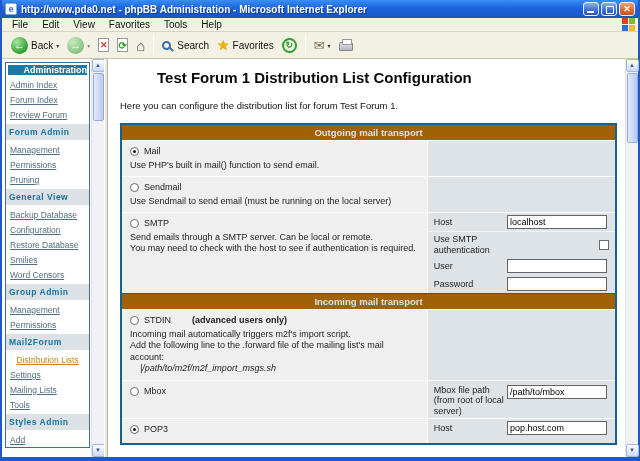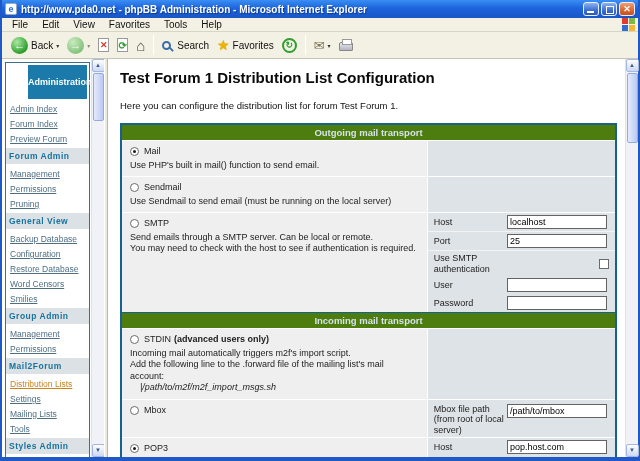--- a/index.html
+++ b/index.html
@@ -49,51 +49,51 @@
   .printer-shape { width:14px; height:9px; background:linear-gradient(#e8e8ee,#b4b4c2); border:1px solid #888; border-radius:2px 2px 1px 1px; position:relative; margin-top:3px; }
   .printer-shape::before { content:""; position:absolute; top:-4px; left:2px; width:8px; height:4px; background:#fff; border:1px solid #999; }
   .tb-sep { width:1px; height:20px; background:#c9c5b5; border-right:1px solid #fff; margin:0 4px; flex:none; }
 
   
   .frames { flex:1; display:flex; min-height:0; background:#fff; }
 
   .sidebar-frame { flex:none; width:89px; background:#fbfdfa; overflow:hidden; padding:3px 1px 0 3px; }
   .nav-box { border:1px solid #39708f; background:#fff; }
   .nav-head-wrap { padding:2px; background:#fff; }
-  .nav-main-header { background:#1b7aa9; color:#fff; font-weight:bold; font-size:9px; text-align:left; padding:12px 0;margin-left:20px; }
+  .nav-main-header { background:#1b7aa9; color:#fff; font-weight:bold; font-size:9px; text-align:right; padding:0 0; }
   .nav-link { font-size:8.5px; color:#4e6e82; padding:3px 4px 2px 4px; text-decoration:underline; white-space:nowrap; cursor:pointer; }
-  .nav-link.active { color:#c8821e; }
+  .nav-link.active { color:#c8821e;text-align:center; }
   .nav-cat { background:#dce1e5; color:#17749f; font-weight:bold; font-size:8.5px; padding:3px 3px; letter-spacing:.5px; white-space:nowrap; margin:2px 0; }
 
   .scrollbar { flex:none; width:13px; background:#f1f2f7; border-left:1px solid #e2e2ea; display:flex; flex-direction:column; align-items:center; }
   .sb-btn { flex:none; width:13px; height:13px; background:linear-gradient(180deg,#fefefe,#cdd8f4); border:1px solid #a3b8e0;
     border-radius:2px; color:#3a5a8c; font-size:6px; line-height:11px; text-align:center; }
   .sb-thumb { flex:none; width:11px; border-radius:2px; background:linear-gradient(90deg,#e4ebfd,#b9c9f2); border:1px solid #93aade; margin-top:1px; }
   .sb-spacer { flex:1; }
 
   .frame-divider { flex:none; width:4px; background:#ece9d8; border-left:1px solid #fff; border-right:1px solid #b9b5a9; }
 
   .main-frame { flex:1; min-width:0; background:#fff; overflow:hidden; padding:6px 6px 0 12px; }
-  .page-title { font-size:15px; font-weight:bold; color:#0a0a0a; margin-top:4px; }
+  .page-title { font-size:15px; font-weight:bold; color:#0a0a0a; margin-top:4px;margin-left:37px; }
   .intro { font-size:9.5px; color:#111; margin-top:14px; }
 
   
   .config-table { margin-top:12px; margin-right:2px; border:2px solid #17618f; background:#fff; }
-  .th { background:#4d7c0f; color:#d6e2ea; font-weight:bold; font-size:9.5px; text-align:center; padding:2px 0; }
+  .th { background:#a16207; color:#d6e2ea; font-weight:bold; font-size:9.5px; text-align:center; padding:2px 0; }
   .row { display:flex; border-top:1px solid #fff; }
   .cell-left { flex:0 0 62%; background:#efefef; padding:4px 8px 5px 8px; font-size:9px; color:#1c1c1c; border-right:1px solid #fff; line-height:11.5px; }
   .cell-right { flex:1; background:#dee3e7; display:flex; flex-direction:column; min-width:0; }
   .sub-row { display:flex; align-items:center; padding:2px 4px 2px 6px; }
   .sub-row + .sub-row { border-top:1px solid #f3f3f3; }
   .sub-row.noline { border-top:none; }
   .sub-label { flex:1; font-size:9px; color:#1c1c1c; padding-right:3px; line-height:10.5px; }
   .sub-field { flex:none; width:104px; display:flex; align-items:center; }
   input.txt { width:100px; height:14px; border:1px solid #636363; background:#fff; font-size:9px; padding:0 2px; font-family:"Liberation Sans",sans-serif; }
   .opt-line { font-size:9px; display:flex; align-items:center; margin-bottom:2px; padding-top:1px; }
-  .opt-note { font-weight:bold; margin-left:3px; }
+  .opt-note { font-weight:bold; margin-left:21px; }
   .radio { flex:none; width:9px; height:9px; border-radius:50%; border:1px solid #6a6a6a; background:#fff; margin-right:5px; position:relative; }
   .radio.checked::after { content:""; position:absolute; left:2px; top:2px; width:3px; height:3px; border-radius:50%; background:#1a1a1a; }
   .checkbox { flex:none; width:10px; height:10px; border:1px solid #6a6a6a; background:#fff; position:relative; }
   .code-line { font-style:italic; margin-left:10px; }
   .auth-box { margin-left:auto; margin-right:2px; }
 </style>
 </head>
 <body>
 
 <div class="window">
@@ -181,22 +181,22 @@
 
         <div class="nav-cat">Forum Admin</div>
         <div class="nav-link">Management</div>
         <div class="nav-link">Permissions</div>
         <div class="nav-link">Pruning</div>
 
         <div class="nav-cat">General View</div>
         <div class="nav-link">Backup Database</div>
         <div class="nav-link">Configuration</div>
         <div class="nav-link">Restore Database</div>
+        <div class="nav-link">Smilies</div>
         <div class="nav-link">Word Censors</div>
-        <div class="nav-link">Smilies</div>
 
         <div class="nav-cat">Group Admin</div>
         <div class="nav-link">Management</div>
         <div class="nav-link">Permissions</div>
 
         <div class="nav-cat">Mail2Forum</div>
         <div class="nav-link active">Distribution Lists</div>
         <div class="nav-link">Settings</div>
         <div class="nav-link">Mailing Lists</div>
         <div class="nav-link">Tools</div>
@@ -253,26 +253,20 @@
               <span>SMTP</span>
             </div>
             <div>Send emails through a SMTP server. Can be local or remote.</div>
             <div>You may need to check with the host to see if authentication is required.</div>
           </div>
           <div class="cell-right">
             <div class="sub-row noline">
               <span class="sub-label">Host</span>
               <span class="sub-field">
                   <input class="txt" type="text" value="localhost" style="">
-                </span>
-            </div>
-            <div class="sub-row">
-              <span class="sub-label">Port</span>
-              <span class="sub-field">
-                  <input class="txt" type="text" value="25" style="">
                 </span>
             </div>
             <div class="sub-row">
               <span class="sub-label" style="max-width:78px;">Use SMTP authentication</span>
               <span class="checkbox auth-box"></span>
             </div>
             <div class="sub-row noline" style="border-top:none;">
               <span class="sub-label">User</span>
               <span class="sub-field">
                   <input class="txt" type="text" value="" style="">

